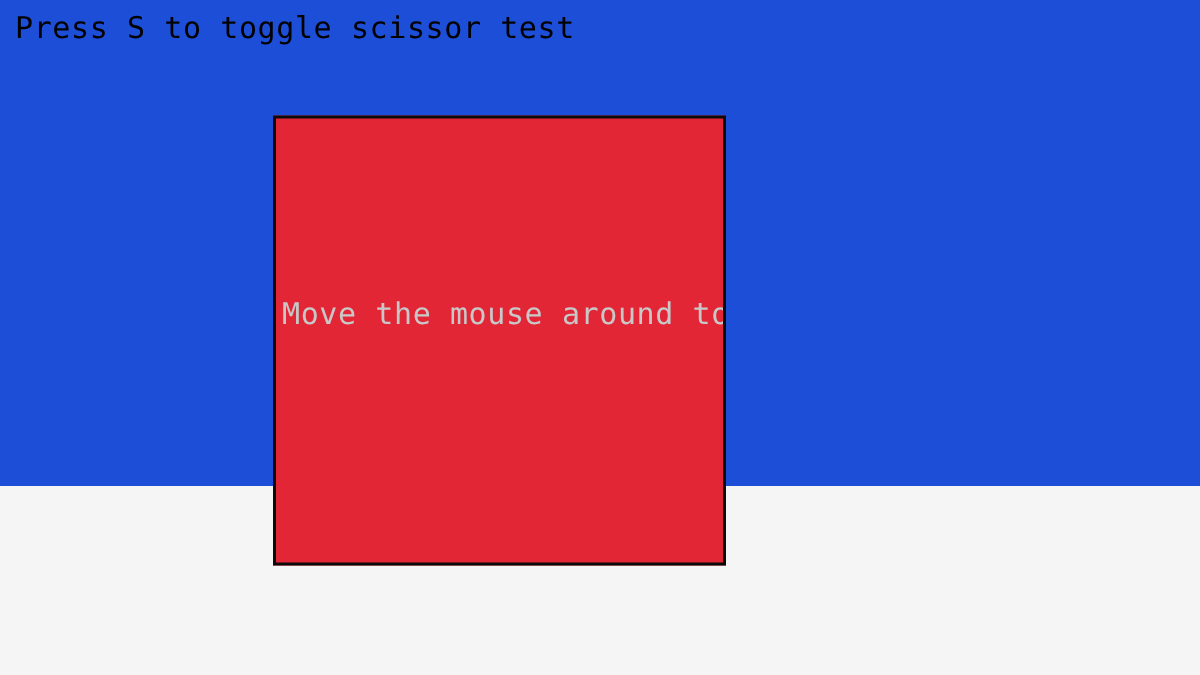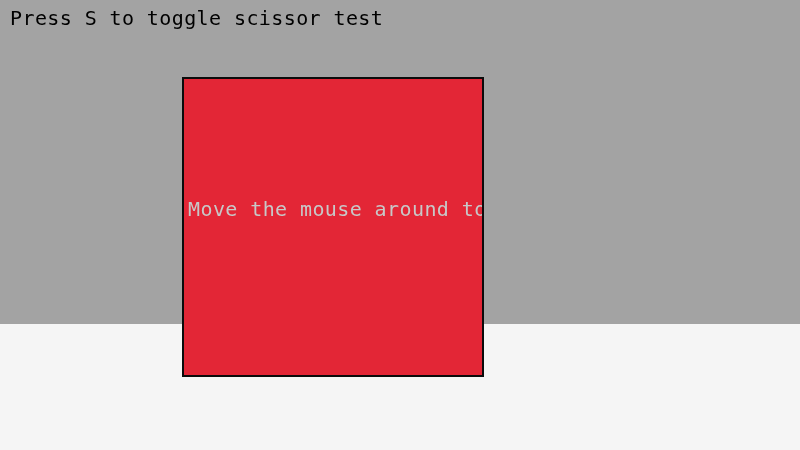--- a/index.html
+++ b/index.html
@@ -14,21 +14,21 @@
     background: #f5f5f5;
     font-family: "DejaVu Sans Mono", "Liberation Mono", monospace;
     -webkit-font-smoothing: none;
     font-smooth: never;
   }
 
   #app {
     position: relative;
     width: 800px;
     height: 324px;
-    background: #a3a3a3;
+    background: #1d4ed8;
     text-decoration: underline;
   }
 
   
   #hint-text {
     position: absolute;
     left: 10px;
     top: 7px;
     font-size: 20px;
     line-height: 22px;

